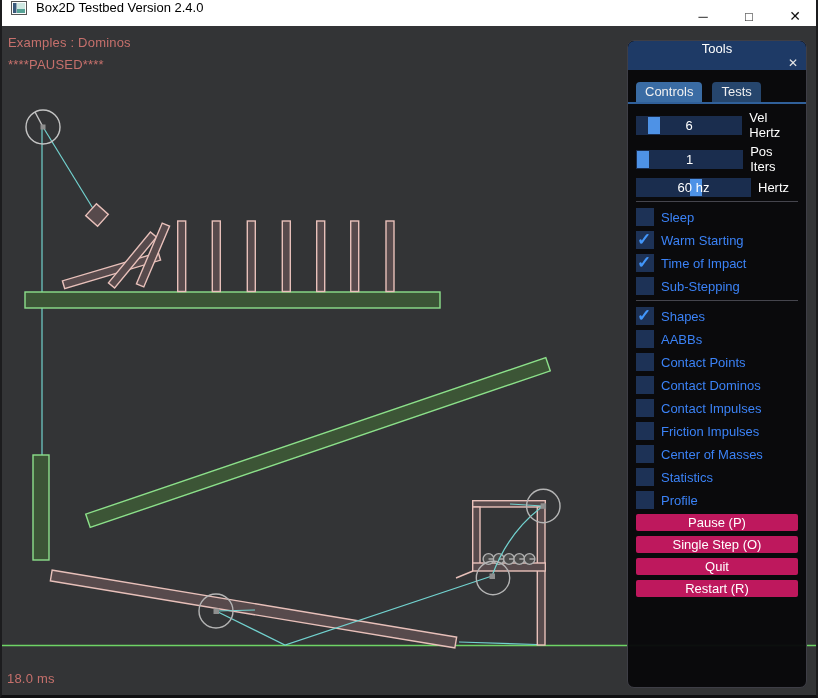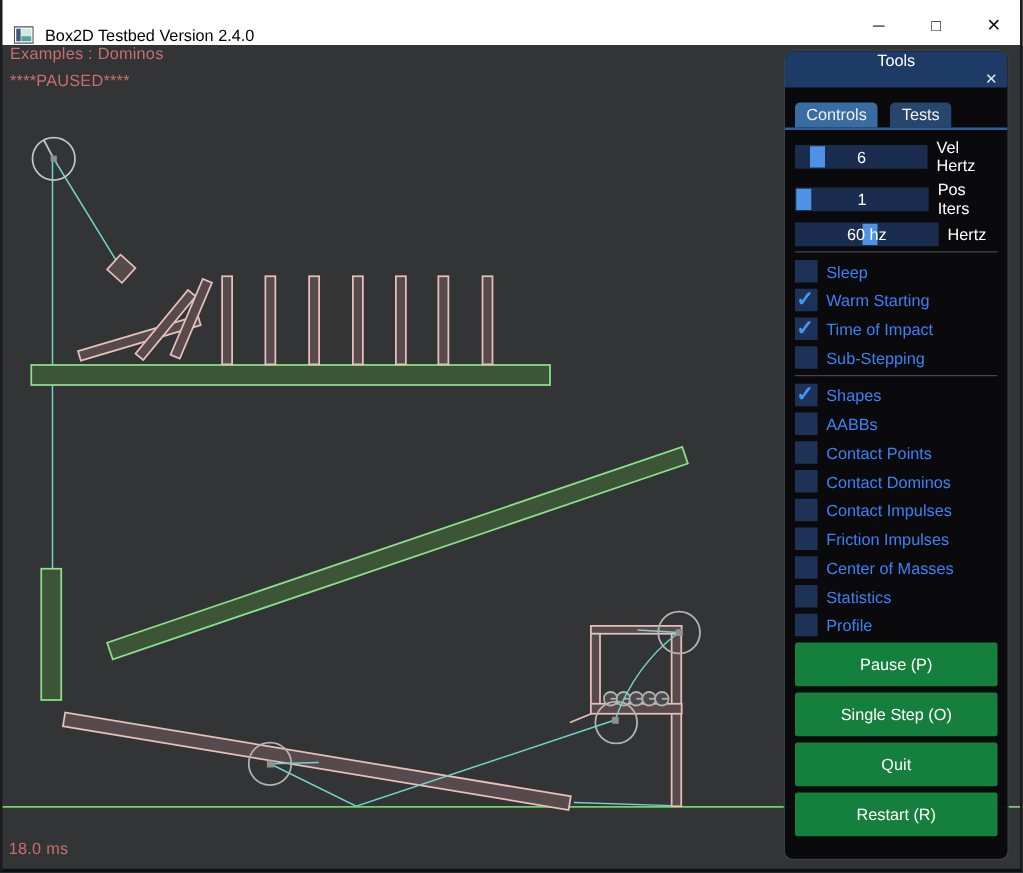--- a/index.html
+++ b/index.html
@@ -1,21 +1,21 @@
 <!DOCTYPE html>
 <html><head>
 <meta charset="utf-8">
 <style>
   * { margin:0; padding:0; box-sizing:border-box; }
   html,body { width:818px; height:698px; overflow:hidden; }
   body { background:#333436; font-family:"Liberation Sans", sans-serif; position:relative; }
   .app-frame { position:absolute; inset:0; border-left:2px solid #1c1c1e; border-right:2px solid #1c1c1e; border-bottom:3px solid #101012; pointer-events:none; z-index:50; }
 
   
-  .titlebar { position:absolute; top:0; left:0; width:818px; height:36px; background:#ffffff; display:flex; align-items:flex-end; z-index:40; }
+  .titlebar { position:absolute; top:0; left:0; width:818px; height:26px; background:#ffffff; display:flex; align-items:flex-start; z-index:40; }
   .app-icon { width:16px; height:16px; margin-left:11px; display:block; }
   .titlebar-text { margin-left:9px; font-size:13px; color:#000; }
   .win-btns { margin-left:auto; display:flex; height:32px; }
   .win-btn { width:46px; height:32px; display:flex; align-items:center; justify-content:center; font-size:13px; color:#111; cursor:default; }
   .win-btn.close { font-size:14px; }
 
   
   .hud { position:absolute; left:8px; font-size:13px; color:#c6706c; z-index:10; letter-spacing:.2px; }
   .hud.example { top:35px; }
   .hud.paused  { top:57px; }
@@ -44,21 +44,21 @@
   .slider .val { position:absolute; inset:0; display:flex; align-items:center; justify-content:center; color:#fff; }
   .s-label { margin-left:7px; color:#fff; }
 
   .sep { height:1px; background:#45454d; margin:3px 0 6px 0; }
 
   .crow { display:flex; align-items:center; margin-bottom:5px; }
   .cb { width:18px; height:18px; background:#1d3256; position:relative; flex:0 0 auto; }
   .cb.checked::after { content:"\2713"; position:absolute; left:1px; top:-2px; font-size:17px; font-weight:bold; color:#4296fa; }
   .cb-label { margin-left:7px; color:#3b82f6; }
 
-  .btn { height:35px; margin-bottom:5px; background:#15803d; border-radius:2px; display:flex; align-items:center; justify-content:center; color:#fff; cursor:default; }
+  .btn { height:17px; margin-bottom:5px; background:#be185d; border-radius:2px; display:flex; align-items:center; justify-content:center; color:#fff; cursor:default; }
 </style>
 </head>
 <body>
 
 <div class="titlebar">
   <svg class="app-icon" viewBox="0 0 16 16">
     <rect x="0.5" y="1.5" width="15" height="13" fill="#fdfdfd" stroke="#555"></rect>
     <rect x="2" y="3" width="3.5" height="10" fill="#3a5a7c"></rect>
     <rect x="6" y="3" width="8" height="6" fill="#cfe8e2"></rect>
     <rect x="6" y="9" width="8" height="4" fill="#57a296"></rect>

